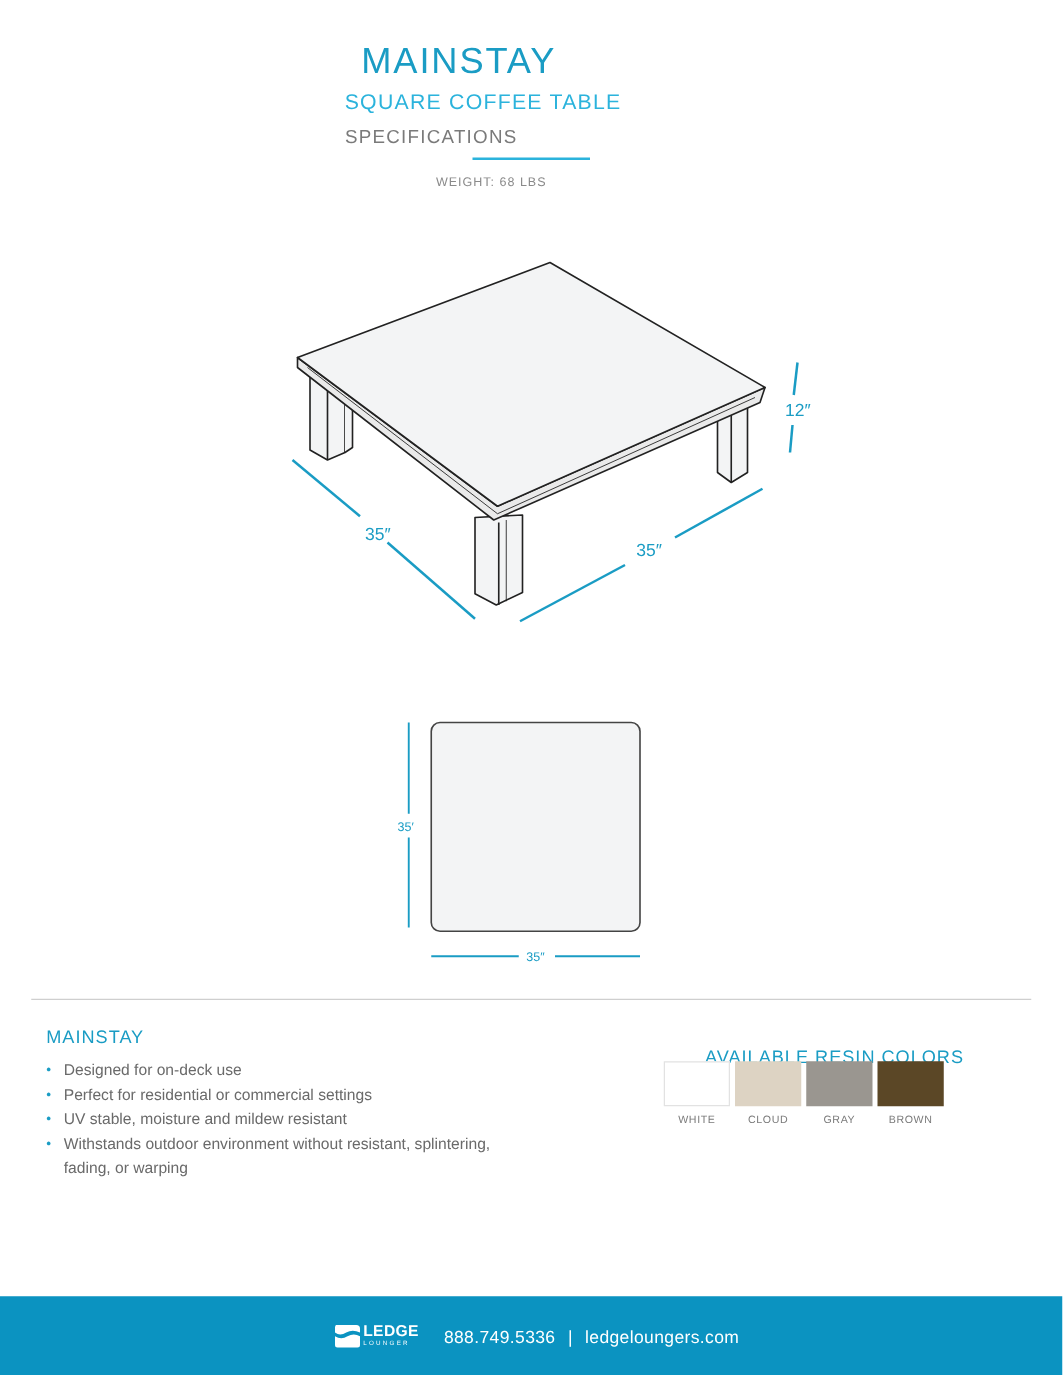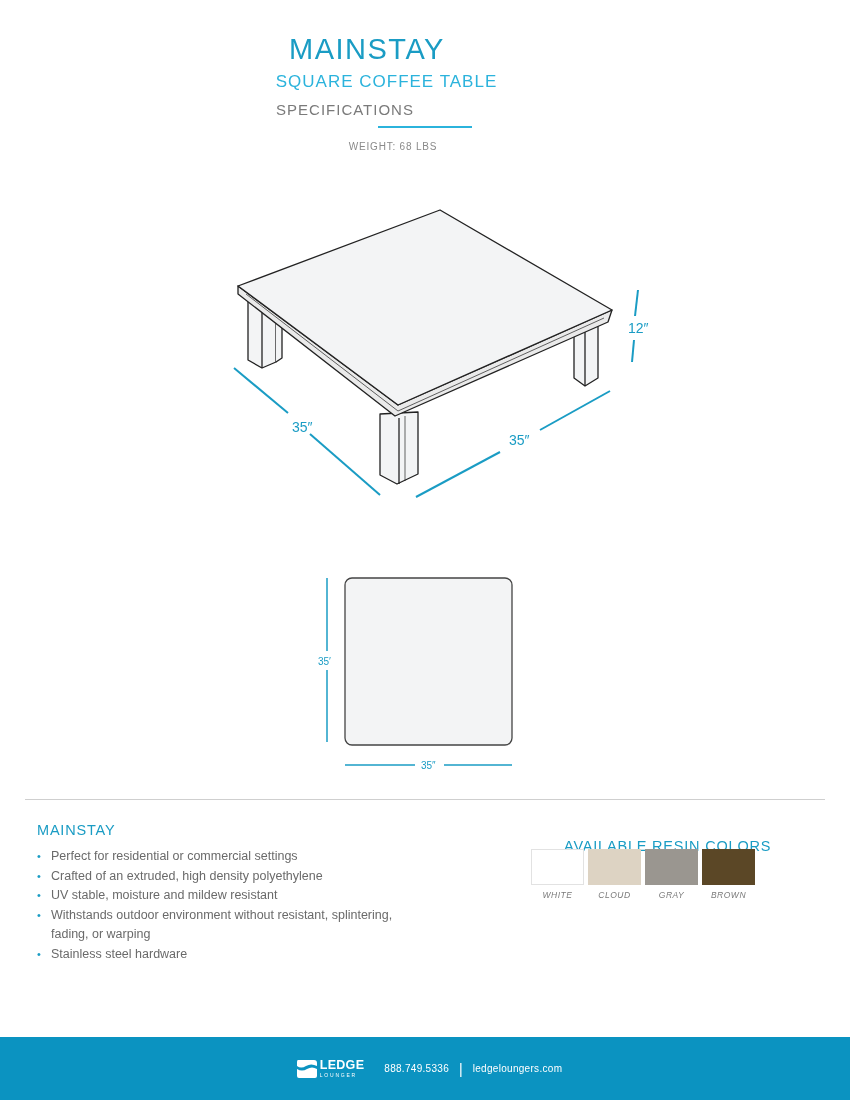--- a/index.html
+++ b/index.html
@@ -40,33 +40,33 @@
     font-size: 12.5px; color: #6a6a6a; line-height: 19.5px;
   }
   .features-list li { position: relative; padding-left: 14px; }
   .features-list li::before {
     content: "\2022"; position: absolute; left: 0; top: 0; color: #1a9cc4; font-size: 11px;
   }
   .colors-heading {
     top: 822px; left: 564px; font-size: 14.5px; letter-spacing: 0.8px; color: #1a9cc4; margin-top: 16px;
   }
   .swatches { top: 849px; left: 531px; display: flex; gap: 4px; }
-  .swatch-wrap { width: 53px; display: flex; flex-direction: column; align-items: center; font-style: italic; }
+  .swatch-wrap { width: 53px; display: flex; flex-direction: column; align-items: center; }
   .swatch { width: 53px; height: 36px; box-sizing: border-box; }
   .swatch-label { margin-top: 5px; font-size: 8.5px; letter-spacing: 0.5px; color: #7a7a7a; }
   .footer {
     top: 1037px; left: 0; width: 850px; height: 63px; background: #0b93c1;
     display: flex; align-items: center; justify-content: center;
   }
   .footer-inner { display: flex; align-items: center; gap: 1px; margin-left: 8px; }
   .logo { display: flex; align-items: center; margin-right: 19px; }
   .logo-words { display: flex; flex-direction: column; margin-left: 2px; line-height: 1; }
   .logo-ledge { color: #fff; font-size: 12.5px; font-weight: 700; letter-spacing: 0.3px; }
   .logo-lounger { color: #fff; font-size: 5px; letter-spacing: 1.8px; margin-top: 1px; }
-  .footer-text { color: #ffffff; font-size: 10px; letter-spacing: 0.3px; }
+  .footer-text { color: #ffffff; font-size: 14px; letter-spacing: 0.3px; }
   .footer-sep { color: #ffffff; font-size: 14px; margin: 0 9px; }
 </style>
 </head>
 <body>
 
 <div class="abs title">MAINSTAY</div>
 <div class="abs subtitle">SQUARE COFFEE TABLE</div>
 <div class="abs spec">SPECIFICATIONS</div>
 <div class="abs spec-rule"></div>
 <div class="abs weight">WEIGHT: 68 LBS</div>
@@ -115,25 +115,24 @@
     <line x1="444" y1="765" x2="512" y2="765"></line>
   </g>
   <text x="318" y="665" font-size="10" fill="#1a9cc4">35′</text>
   <text x="421" y="769" font-size="10" fill="#1a9cc4">35″</text>
 </svg>
 
 <div class="abs divider"></div>
 
 <div class="abs features-heading">MAINSTAY</div>
 <ul class="abs features-list">
+  <li>Designed for on-deck use</li>
   <li>Perfect for residential or commercial settings</li>
-  <li>Crafted of an extruded, high density polyethylene</li>
   <li>UV stable, moisture and mildew resistant</li>
   <li>Withstands outdoor environment without resistant, splintering, fading, or warping</li>
-  <li>Stainless steel hardware</li>
 </ul>
 
 <div class="abs colors-heading">AVAILABLE RESIN COLORS</div>
 <div class="abs swatches">
   <div class="swatch-wrap">
     <div class="swatch" style="background:#ffffff;border:1px solid #e2e2e2;"></div>
     <div class="swatch-label">WHITE</div>
   </div>
   <div class="swatch-wrap">
     <div class="swatch" style="background:#ddd3c3;"></div>

